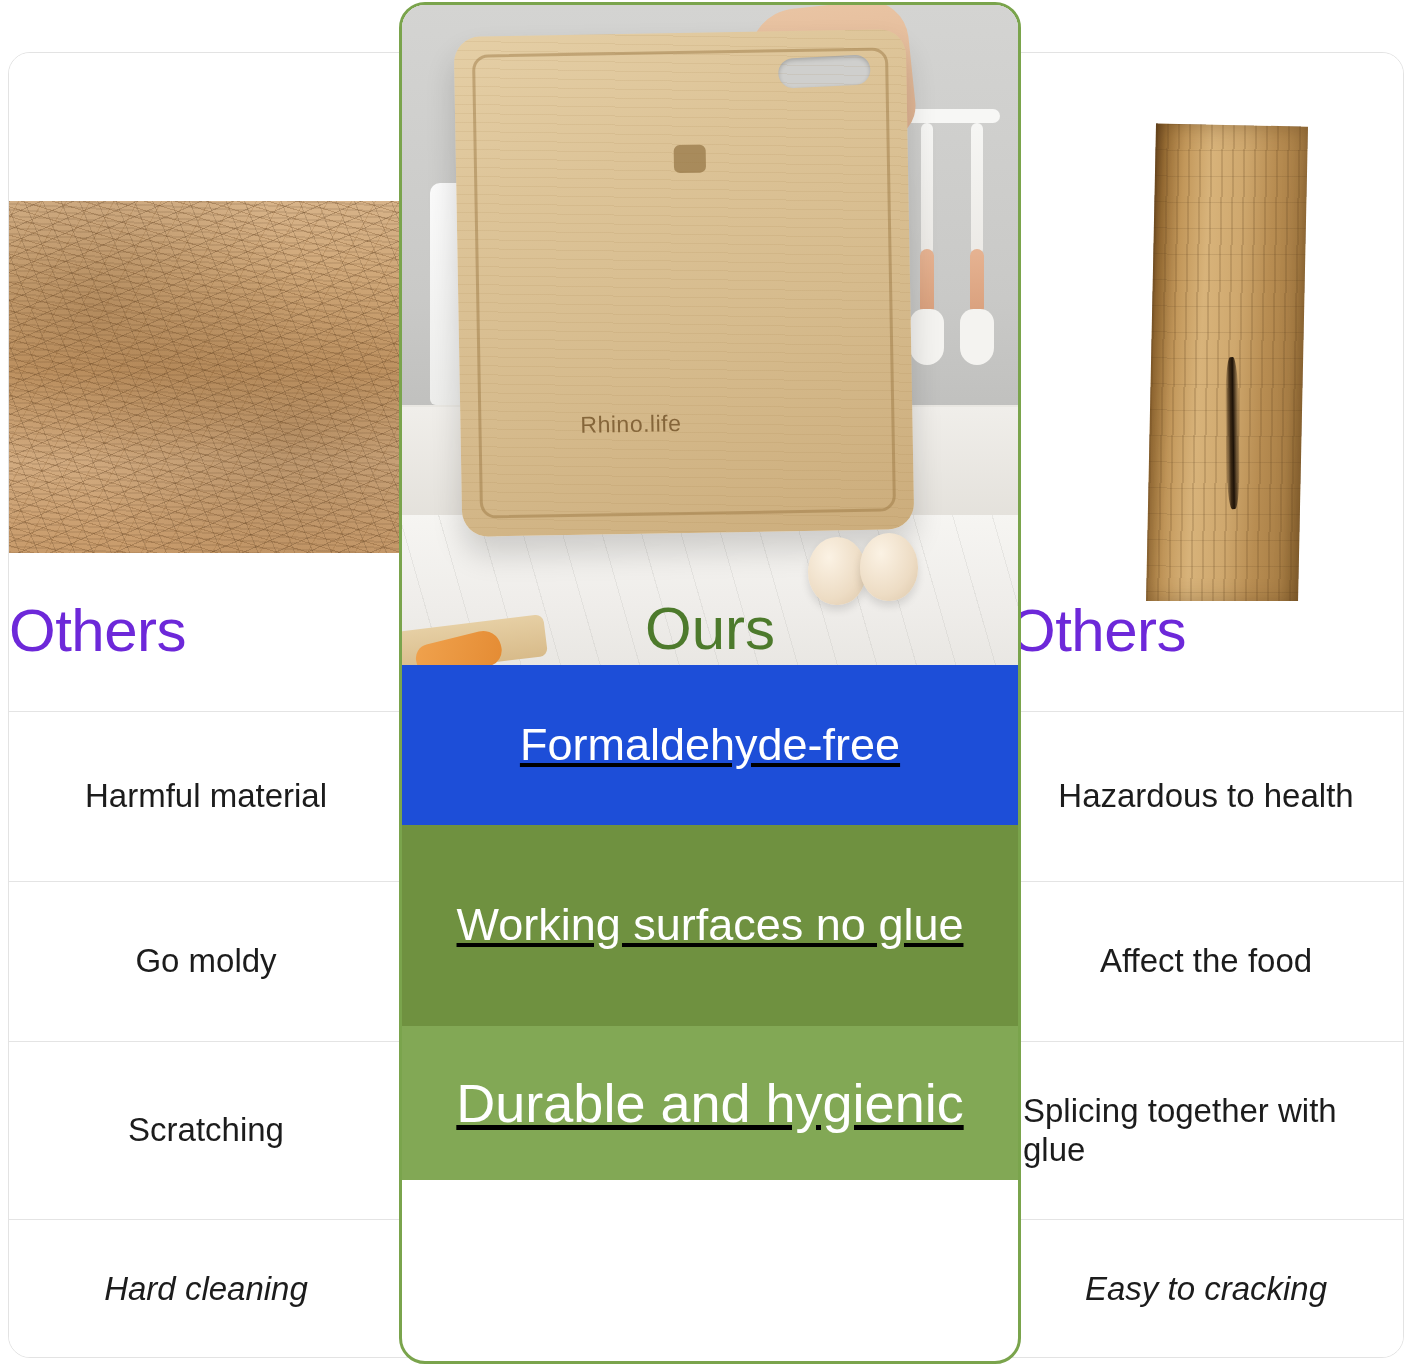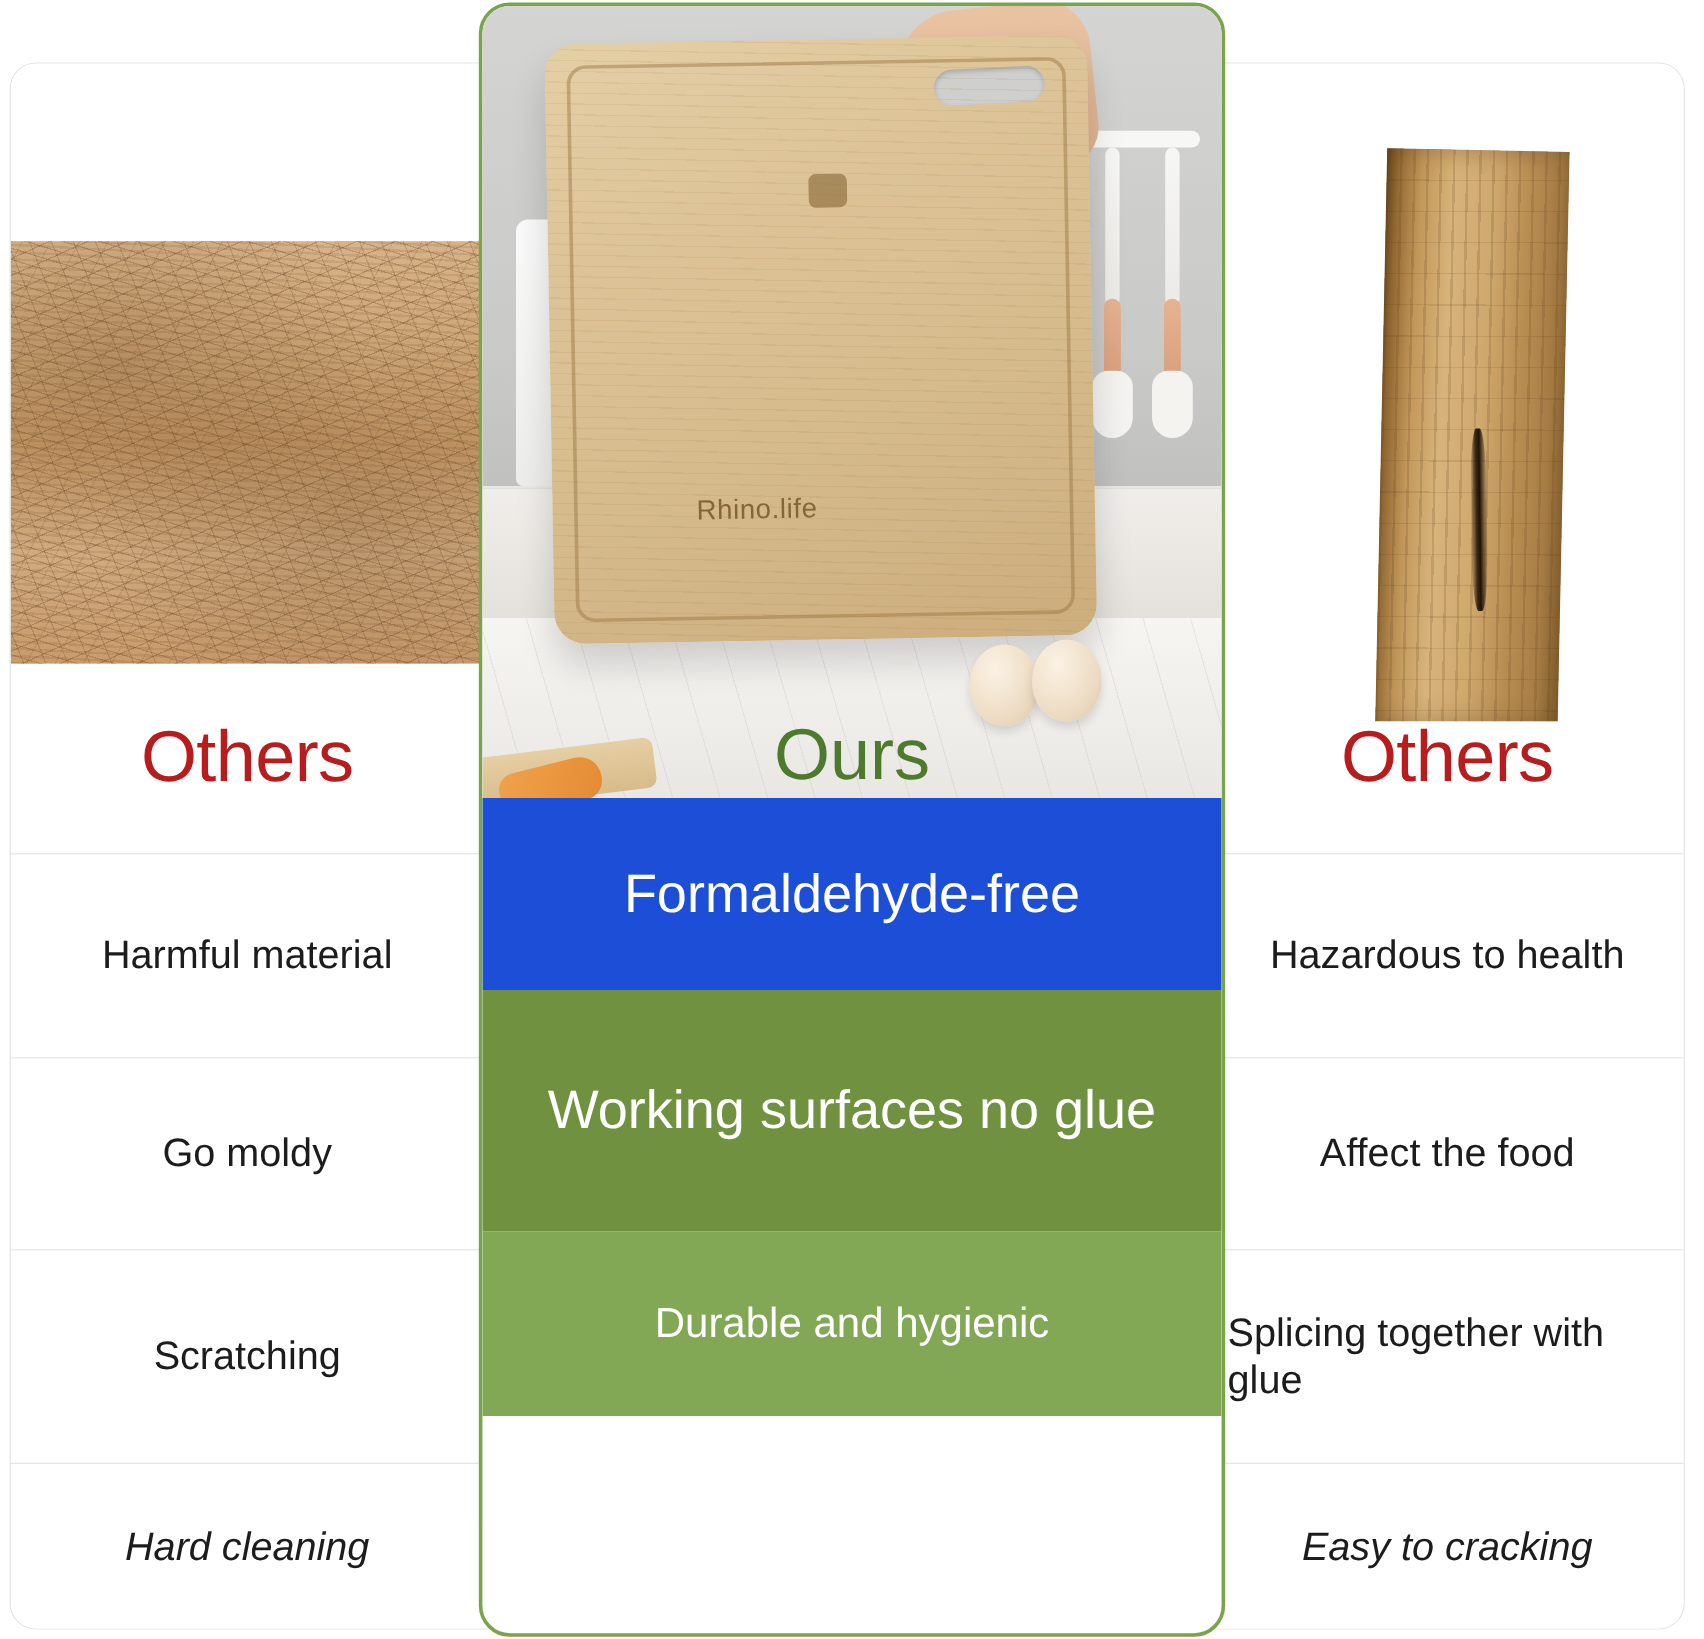--- a/index.html
+++ b/index.html
@@ -108,23 +108,23 @@
     background: linear-gradient(90deg, rgba(35,20,6,0) 0%, rgba(35,20,6,0.85) 35%, rgba(20,10,2,0.95) 55%, rgba(35,20,6,0) 100%);
     transform: rotate(-2deg);
     border-radius: 40%;
   }
 
   .side-label {
     position: absolute;
     top: 548px;
     left: 0;
     width: 100%;
-    text-align: center;
+    text-align: left;
     font-size: 60px;
-    color: #b91c1c;
+    color: #6d28d9;
     line-height: 1;
     letter-spacing: -0.5px;
   }
 
   
   .side-rows {
     position: absolute;
     top: 658px;
     left: 0;
     width: 100%;
@@ -155,20 +155,21 @@
     left: 399px;
     top: 2px;
     width: 622px;
     height: 1362px;
     border: 3px solid #7aa44c;
     border-radius: 26px;
     box-sizing: border-box;
     overflow: hidden;
     background: #ffffff;
     z-index: 5;
+    text-decoration: underline;
   }
 
   .center-photo {
     position: relative;
     width: 100%;
     height: 660px;
     overflow: hidden;
     background: linear-gradient(180deg, #d9d9d7 0%, #cfcfcd 38%, #e8e6e2 62%, #f2f0ec 100%);
   }
   
@@ -322,21 +323,21 @@
     justify-content: center;
     text-align: center;
     padding: 0 18px;
     color: #ffffff;
     line-height: 1.12;
     font-size: 46px;
   }
   .center-row.r0 { height: 170px; background: #6f9140; }
   .center-row.r1 { height: 160px; background: #1d4ed8; font-size: 45px; }
   .center-row.r2 { height: 201px; background: #6f9140; font-size: 45px; }
-  .center-row.r3 { height: 154px; background: #82a855; font-size: 35px; }
+  .center-row.r3 { height: 154px; background: #82a855; font-size: 54px; }
 </style>
 </head>
 <body>
 
 <div class="comparison-wrap">
 
   <div class="outer-card">
 
     <div class="side-col left">
       <div class="side-image">

